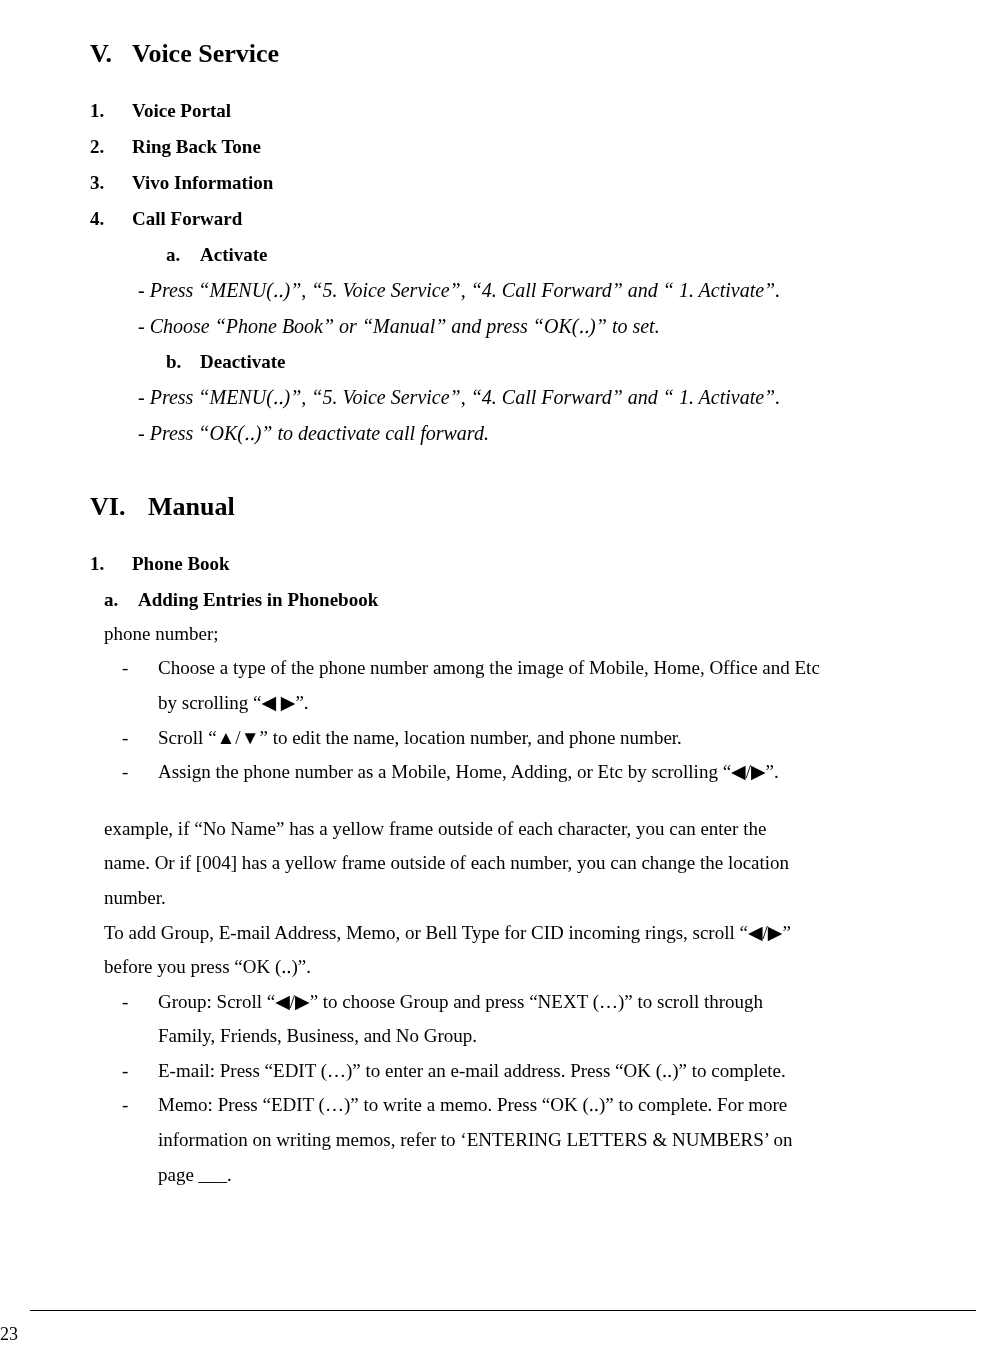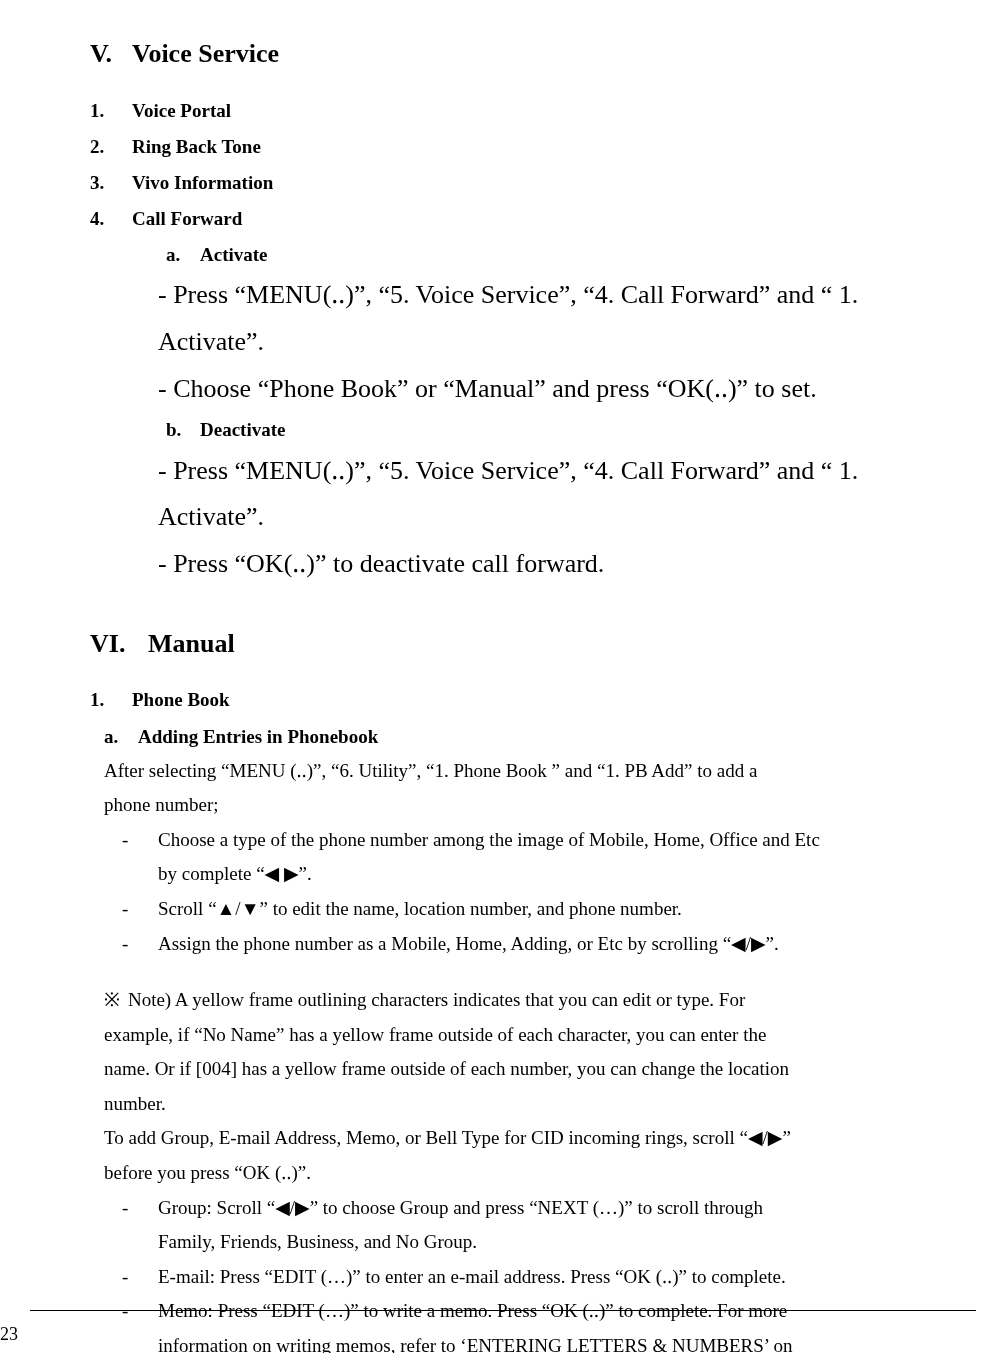--- a/index.html
+++ b/index.html
@@ -59,23 +59,24 @@
     font-size: 19px;
     font-weight: bold;
     line-height: 1.85;
     margin-left: 42px;
     display: flex;
   }
   .lvl2-b .num { width: 34px; flex: none; }
 
   
   .body-line {
-    font-size: 26px;
+    font-size: 20px;
     line-height: 1.8;
-    margin-left: 96px;
+    margin-left: 76px;
+    font-style: italic;
   }
   .para {
     font-size: 19px;
     line-height: 1.82;
     margin-left: 42px;
   }
 
   
   .dash {
     font-size: 19px;
@@ -164,44 +165,40 @@
   <div class="lvl1">
     <span class="num">1.</span>
     <span>Phone Book</span>
   </div>
 
   <div class="lvl2-b">
     <span class="num">a.</span>
     <span>Adding Entries in Phonebook</span>
   </div>
 
-  <div class="para">After selecting “MENU (‥)”, “6. Utility”, “1. Phone Book ” and “1. PB Add” to add a</div>
   <div class="para">phone number;</div>
 
   <div class="dash">
     <span class="bullet">-</span>
     <span class="txt">
       <span>Choose a type of the phone number among the image of Mobile, Home, Office and Etc</span><br>
-      <span>by complete “◀  ▶”.</span>
+      <span>by scrolling “◀  ▶”.</span>
     </span>
   </div>
   <div class="dash">
     <span class="bullet">-</span>
     <span class="txt">Scroll “▲/▼” to edit the name, location number, and phone number.</span>
   </div>
   <div class="dash">
     <span class="bullet">-</span>
     <span class="txt">Assign the phone number as a Mobile, Home, Adding, or Etc by scrolling “◀/▶”.</span>
   </div>
 
   <div class="spacer-md"></div>
 
-  <div class="note">
-    <span class="mark">※</span><span>Note) A yellow frame outlining characters indicates that you can edit or type. For</span>
-  </div>
   <div class="note">example, if “No Name” has a yellow frame outside of each character, you can enter the</div>
   <div class="note">name. Or if [004] has a yellow frame outside of each number, you can change the location</div>
   <div class="note">number.</div>
 
   <div class="para">To add Group, E-mail Address, Memo, or Bell Type for CID incoming rings, scroll “◀/▶”</div>
   <div class="para">before you press “OK (‥)”.</div>
 
   <div class="dash">
     <span class="bullet">-</span>
     <span class="txt">

